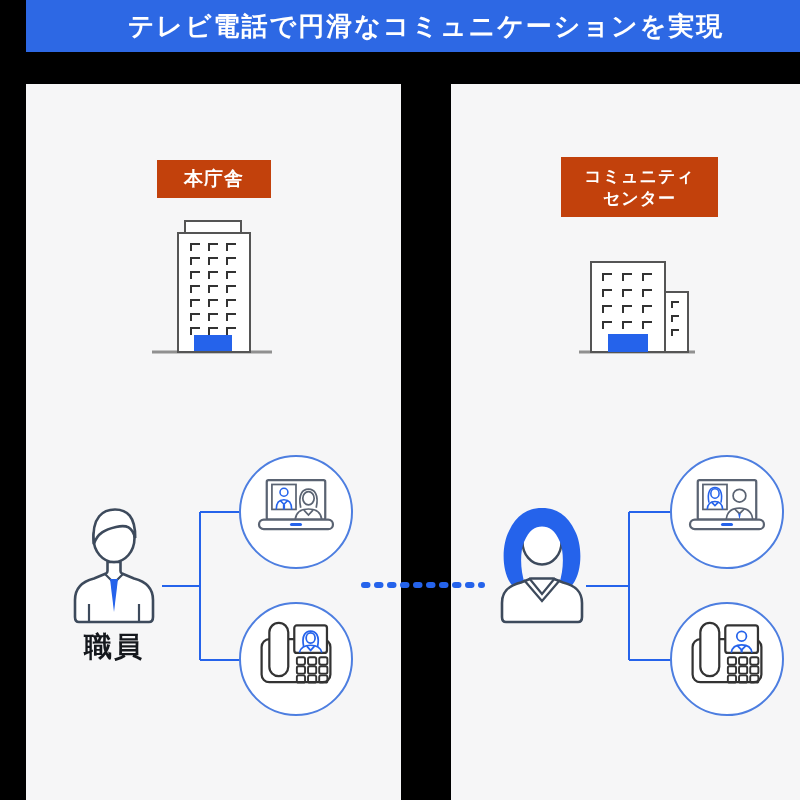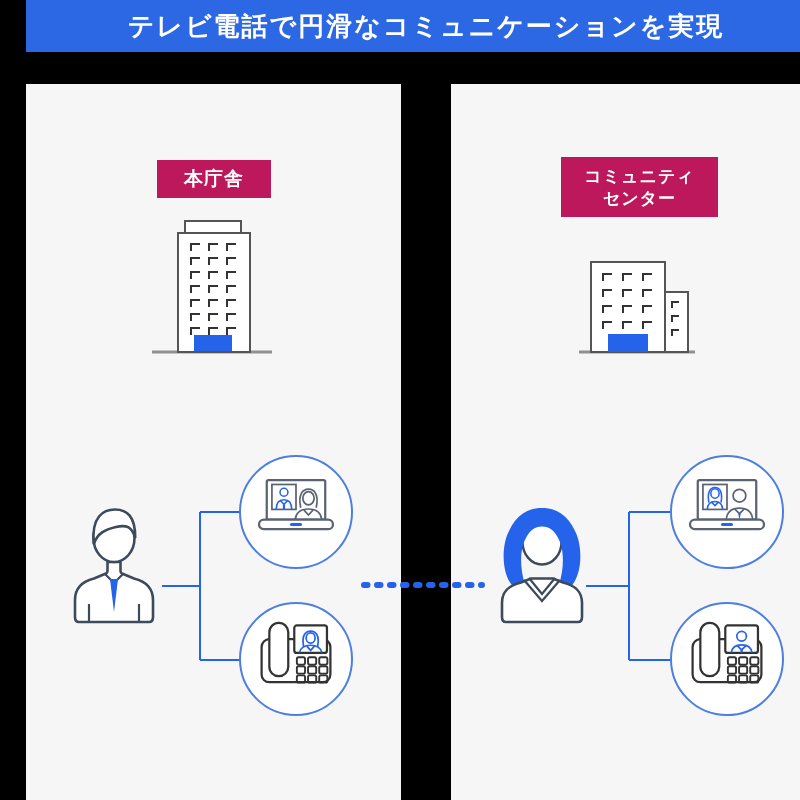--- a/index.html
+++ b/index.html
@@ -11,21 +11,21 @@
   .stage { position:absolute; left:6px; top:0; width:800px; height:800px;margin-left:20px; }
   .header {
     position:absolute; left:0; top:0; width:800px; height:52px;
     background:#2d68e4; display:flex; align-items:center; justify-content:center; z-index:4;
   }
   .header h1 { color:#fff; font-size:26px; font-weight:bold; letter-spacing:2px; }
   .panel { position:absolute; top:84px; height:716px; width:375px; background:#f6f6f7; z-index:1; }
   .panel-left  { left:0; }
   .panel-right { left:425px; }
   .loc-label {
-    position:absolute; background:#be185d; color:#fff; font-weight:bold; z-index:2;
+    position:absolute; background:#c2410c; color:#fff; font-weight:bold; z-index:2;
     display:flex; flex-direction:column; align-items:center; justify-content:center;
     text-align:center; letter-spacing:1px;
   }
   .loc-left  { left:131px; top:160px; width:114px; height:38px; font-size:19px; }
   .loc-right { left:535px; top:157px; width:157px; height:60px; font-size:17px; line-height:1.3; }
   .abs { position:absolute; z-index:2; }
   .person-label {
     position:absolute; z-index:2; width:120px; text-align:center;
     font-size:28px; font-weight:bold; color:#15181d; letter-spacing:2px;
   }
@@ -92,20 +92,21 @@
       <ellipse cx="48" cy="38" rx="20.5" ry="24"></ellipse>
       <path d="M27.8,44 C25,16 38,9.5 49,9.5 C61,9.5 69.5,16.5 69.2,38 C66,27 61,24.5 50,27 C39,29.5 31.5,33 27.8,44 Z"></path>
     </g>
     <g stroke="#3d4a5c" stroke-width="2.2" fill="none">
       <path d="M39,74 L48,83 L57,74"></path>
       <path d="M23,104 V121"></path>
       <path d="M73,104 V121"></path>
     </g>
     <polygon points="44,79 52,79 48,112" fill="#2563eb"></polygon>
   </svg>
+  <div class="person-label" style="left:28px; top:628px;">職員</div>
 
   <svg class="abs" style="left:468px; top:500px;" width="96" height="124" viewBox="0 0 96 124">
     <ellipse cx="48" cy="42" rx="19.5" ry="22.5" fill="#fff" stroke="#3d4a5c" stroke-width="2.4"></ellipse>
     <path d="M17,84 C7,70 8,44 15,31 C22,15 34,8 48,8 C62,8 74,15 81,31 C88,44 89,70 79,84 C75,89 68,89 65,84 C70,70 70,52 66,42 C61,30 55,26.5 48,26.5 C41,26.5 35,30 30,42 C26,52 26,70 31,84 C28,89 21,89 17,84 Z" fill="#2563eb"></path>
     <path d="M12,122 Q8,122 8,117 V103 C8,91 15,85.5 27,82.5 L37,78.5 H59 L69,82.5 C81,85.5 88,91 88,103 V117 Q88,122 84,122 Z" fill="#fff" stroke="#3d4a5c" stroke-width="2.6"></path>
     <g stroke="#3d4a5c" stroke-width="2.2" fill="none">
       <path d="M30,80 L48,101 L66,80"></path>
       <path d="M35,78 L48,94 L61,78"></path>
     </g>
   </svg>

